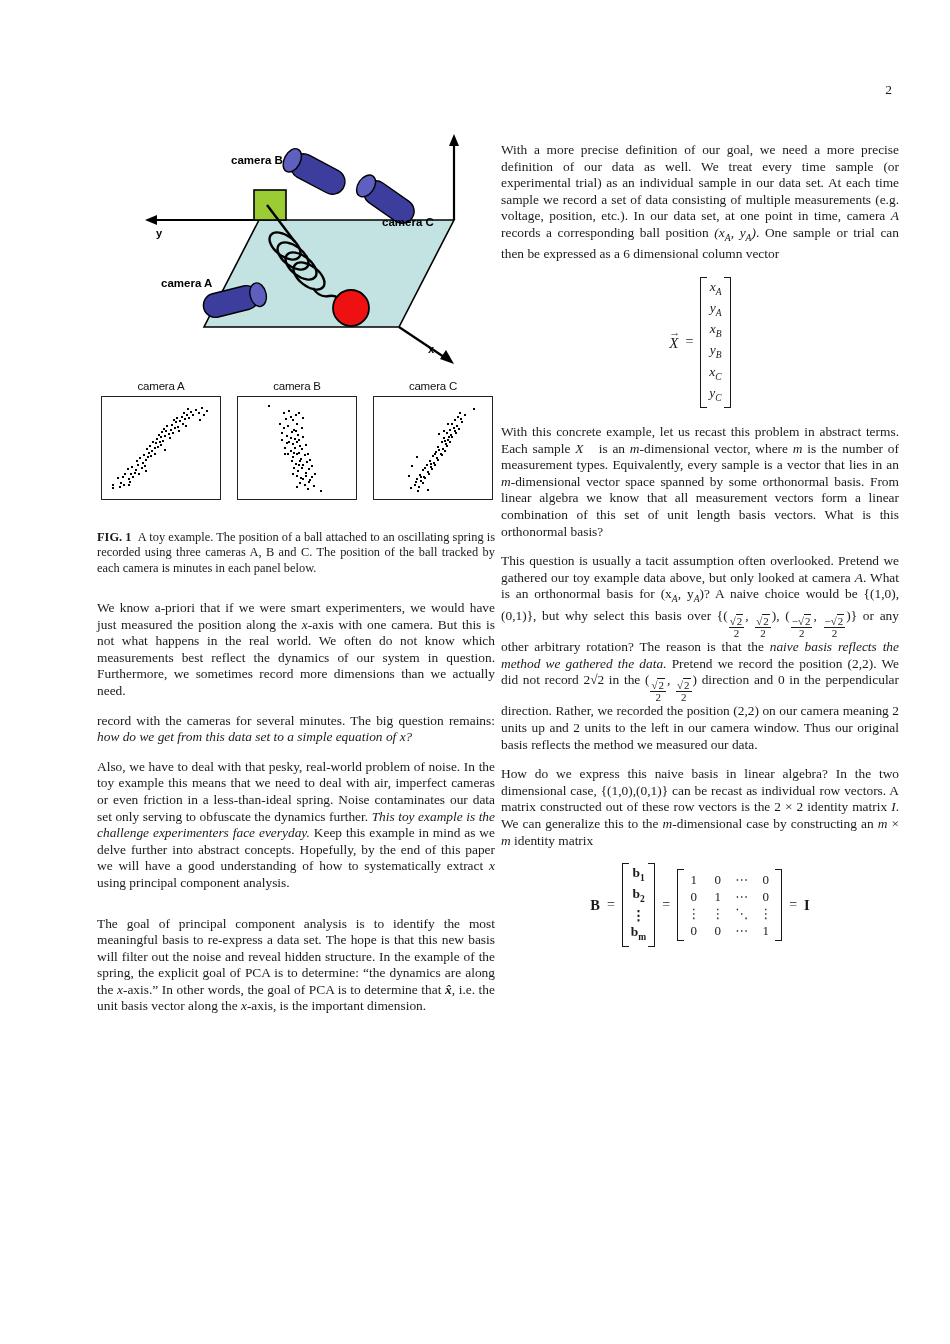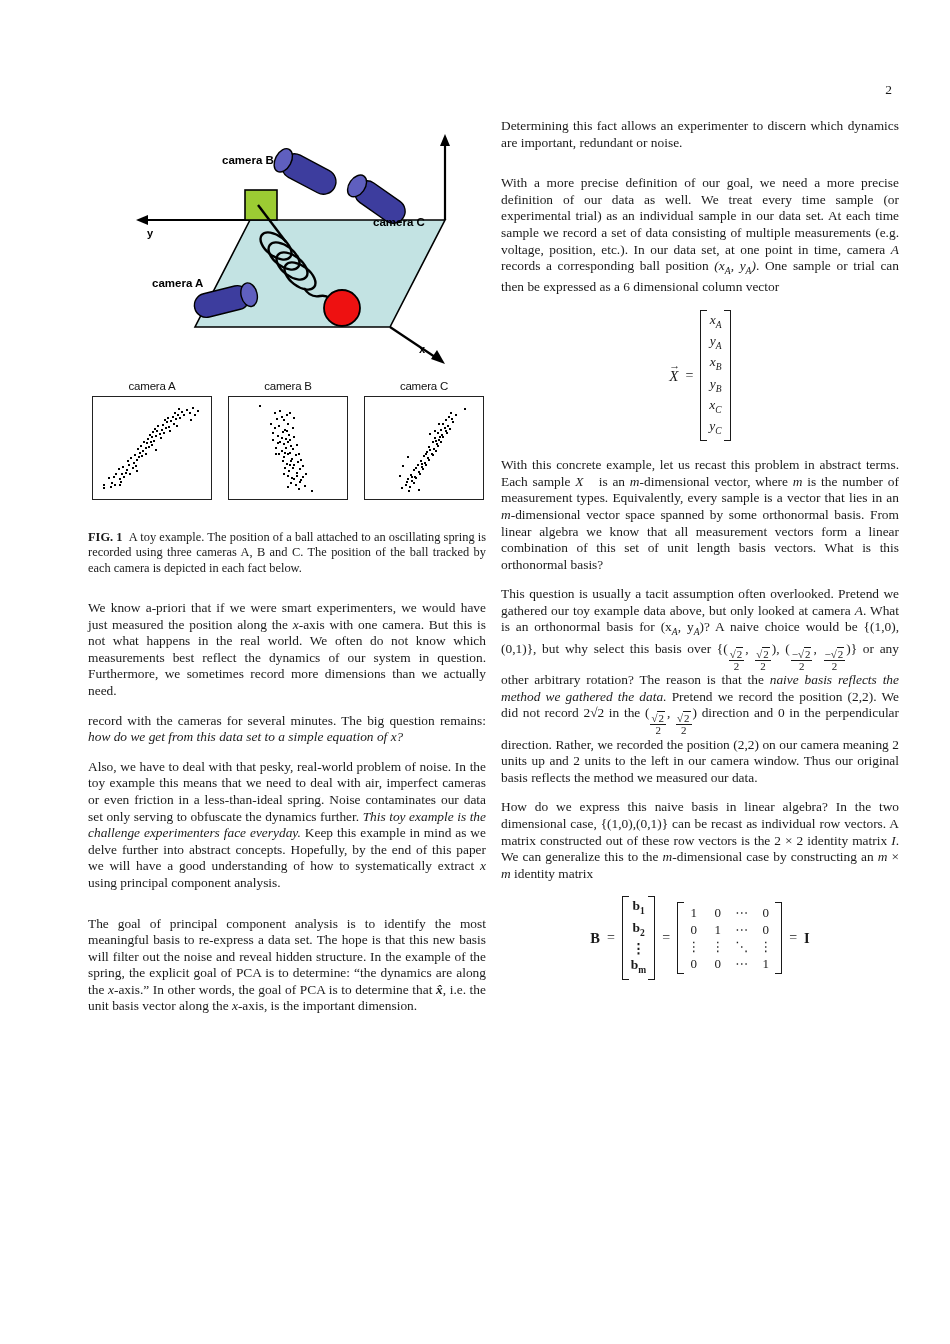--- a/index.html
+++ b/index.html
@@ -29,21 +29,21 @@
     font-family: "Liberation Serif", serif;
     font-size: 13.5px;
     color: #1a1a1a;
   }
   
   .col {
     position: absolute;
     top: 118px;
     width: 398px;
   }
-  .col-left  { left: 88px; }
+  .col-left  { left: 97px; }
   .col-right { left: 501px; }
 
   p.body {
     margin: 0 0 13px 0;
     font-size: 13.4px;
     line-height: 16.6px;
     text-align: justify;
     text-justify: inter-word;
     hyphens: manual;
   }
@@ -484,44 +484,41 @@
               <span class="dot" style="left: 37.48px; top: 68.4px;"></span>
               <span class="dot" style="left: 41.8px; top: 59.2px;"></span>
               <span class="dot" style="left: 68.8px; top: 33.44px;"></span>
               <span class="dot" style="left: 73.12px; top: 26.08px;"></span>
               <span class="dot" style="left: 64.48px; top: 36.2px;"></span>
             </div>
         </div>
       </div>
 
       <div class="caption-wrap">
-        <p class="caption"><span class="bold">FIG. 1</span>&nbsp;&nbsp;<span>A toy example. The position of a ball attached to an oscillating spring is recorded using three cameras A, B and C. The position of the ball tracked by each camera is depicted in each fact below.</span></p>
+        <p class="caption"><span class="bold">FIG. 1</span>&nbsp;&nbsp;<span>A toy example. The position of a ball attached to an oscillating spring is recorded using three cameras A, B and C. The position of the ball tracked by each camera is minutes in each panel below.</span></p>
       </div>
     </div>
 
     <div style="height:74px"></div>
 
     <div id="left-paragraphs">
         <p class="body">We know a-priori that if we were smart experimenters, we would have just measured the position along the <i>x</i>-axis with one camera. But this is not what happens in the real world. We often do not know which measurements best reflect the dynamics of our system in question. Furthermore, we sometimes record more dimensions than we actually need.</p>
         <p class="body">record with the cameras for several minutes. The big question remains: <i>how do we get from this data set to a simple equation of x?</i></p>
         <p class="body">Also, we have to deal with that pesky, real-world problem of noise. In the toy example this means that we need to deal with air, imperfect cameras or even friction in a less-than-ideal spring. Noise contaminates our data set only serving to obfuscate the dynamics further. <i>This toy example is the challenge experimenters face everyday.</i> Keep this example in mind as we delve further into abstract concepts. Hopefully, by the end of this paper we will have a good understanding of how to systematically extract <i>x</i> using principal component analysis.</p>
       </div>
 
     <div class="gap"></div>
     <div class="gap-sm"></div>
     <div id="left-section-paragraph">
         <p class="body">The goal of principal component analysis is to identify the most meaningful basis to re-express a data set. The hope is that this new basis will filter out the noise and reveal hidden structure. In the example of the spring, the explicit goal of PCA is to determine: “the dynamics are along the <i>x</i>-axis.” In other words, the goal of PCA is to determine that <i><b>x̂</b></i>, i.e. the unit basis vector along the <i>x</i>-axis, is the important dimension.</p>
       </div>
   </div>
 
   <div class="col col-right">
 
-    <div id="right-intro">
-        <p class="body">Determining this fact allows an experimenter to discern which dynamics are important, redundant or noise.</p>
-      </div>
 
     <div class="gap"></div>
     <div class="gap-sm"></div>
 
     <div id="right-before-eq">
         <p class="body">With a more precise definition of our goal, we need a more precise definition of our data as well. We treat every time sample (or experimental trial) as an individual sample in our data set. At each time sample we record a set of data consisting of multiple measurements (e.g. voltage, position, etc.). In our data set, at one point in time, camera <i>A</i> records a corresponding ball position <i>(x</i><i><sub style="font-size:0.72em">A</sub></i><i>, y</i><i><sub style="font-size:0.72em">A</sub></i><i>)</i>. One sample or trial can then be expressed as a 6 dimensional column vector</p>
       </div>
 
     <div class="eq">
       <div class="eq-inner">

